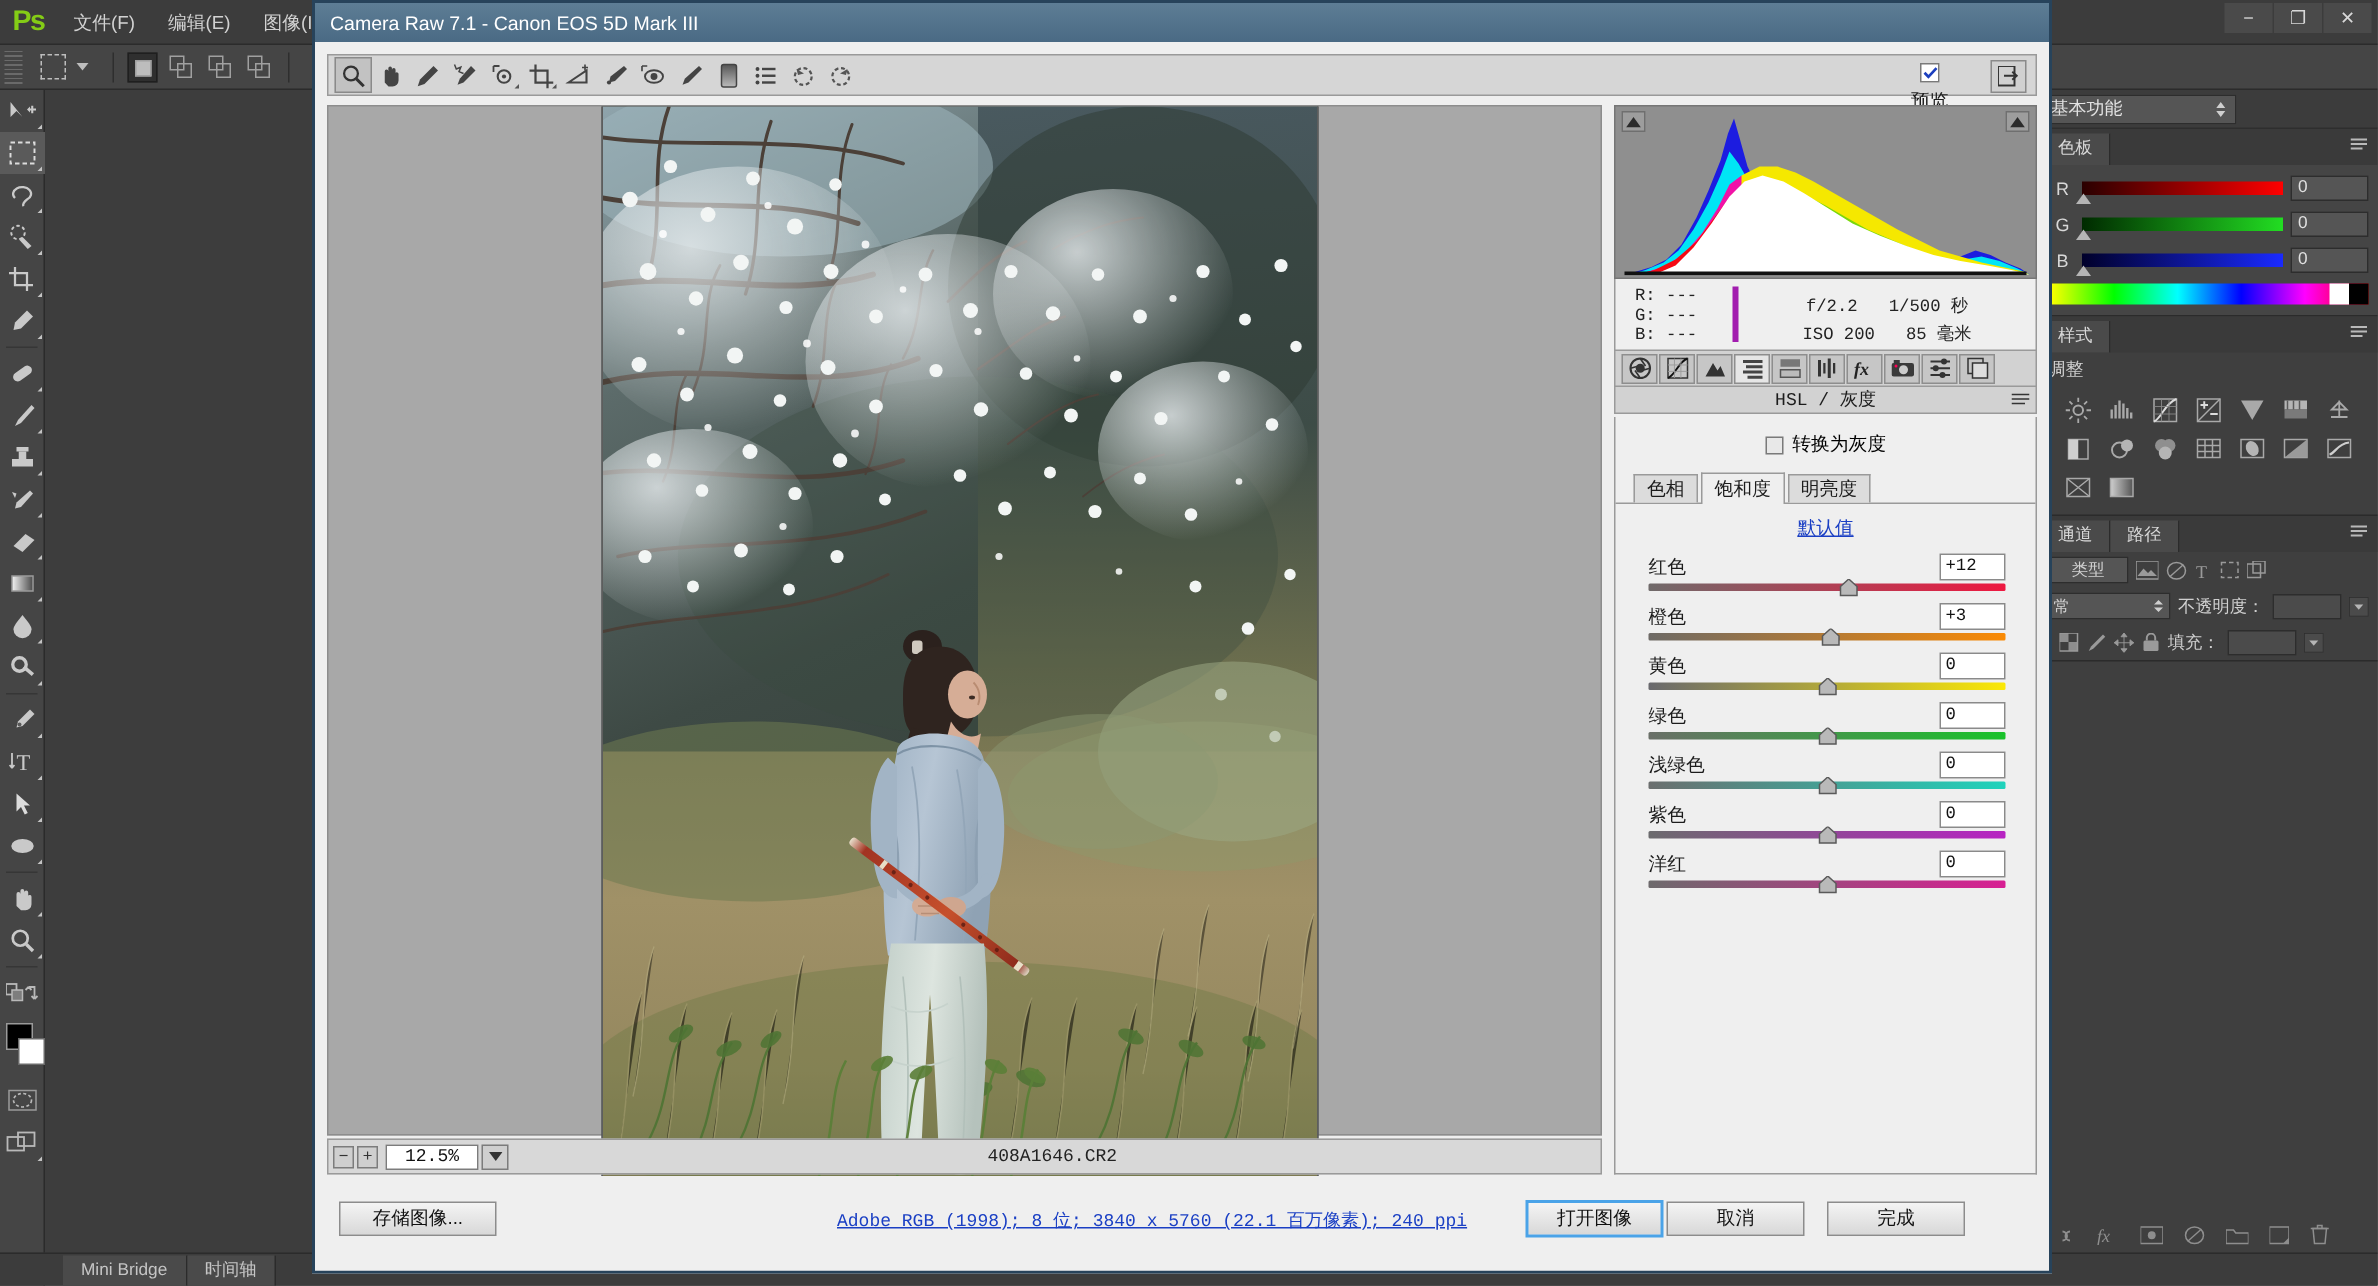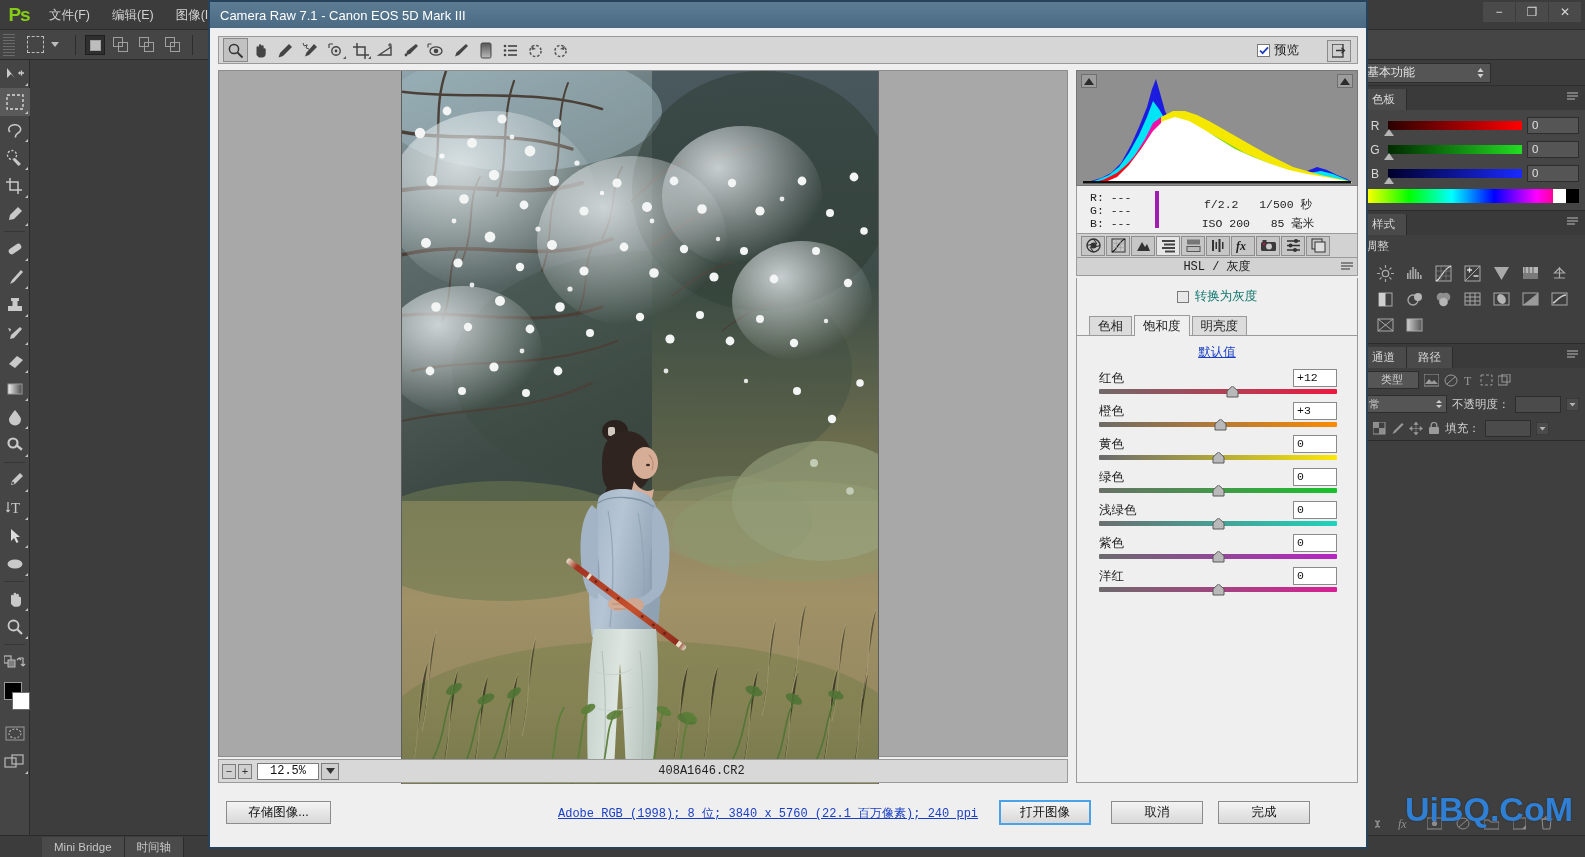--- a/index.html
+++ b/index.html
@@ -89,21 +89,21 @@
       display:flex; align-items:center; padding-left:10px; }
   #acr-title span { color:#fff; font-size:13px; }
   #acr-inner { position:absolute; left:0; right:0; top:26px; bottom:0; background:#efefef; padding:8px; }
 
   #acr-toolbar { height:28px; background:#d6d6d6; border:1px solid #9a9a9a;
       display:flex; align-items:center; padding:0 4px; position:relative; }
   .tbtn { width:25px; height:24px; display:flex; align-items:center; justify-content:center; position:relative; }
   .tbtn.on { background:#c2c2c2; border:1px solid #8a8a8a; }
   .tbtn .tri { position:absolute; right:2px; bottom:3px; width:0;height:0;
       border-left:3px solid transparent; border-bottom:3px solid #555; }
-  #preview-box { position:absolute; right:58px; top:5px; display:flex; align-items:center; gap:4px; }
+  #preview-box { position:absolute; right:58px; top:5px; display:flex; align-items:center; gap:4px;flex-direction:column; }
   #preview-cb { width:13px; height:13px; background:#fff; border:1px solid #7a7a7a;
       display:flex; align-items:center; justify-content:center; }
   #fullscreen-btn { position:absolute; right:6px; top:3px; width:24px; height:22px;
       background:#d0d0d0; border:1px solid #8a8a8a; display:flex; align-items:center; justify-content:center; }
 
   #acr-canvas { position:absolute; left:8px; top:42px; width:850px; bottom:90px;
       background:#a8a8a8; border:1px solid #8d8d8d; }
   #photo { position:absolute; left:182px; top:0; width:478px; height:713px;
       border-left:1px solid #5d5d5d; border-right:1px solid #5d5d5d; overflow:hidden; background:#3f4a48; }
 
@@ -133,21 +133,21 @@
       display:flex; align-items:center; justify-content:center; }
   .ptab.on { background:#e6e6e6; }
   #panel-title { height:18px; background:#d2d2d2; border:1px solid #9a9a9a; border-top:none;
       display:flex; align-items:center; justify-content:center; position:relative;
       font-family:"Liberation Mono",monospace; font-size:12px; color:#1c1c1c; }
   #panel-title .menuic { position:absolute; right:4px; top:4px; width:12px; height:9px; }
   #panel-body { position:absolute; left:0; right:0; top:208px; bottom:0;
       background:#efefef; border:1px solid #9a9a9a; border-top:none; padding:10px 0 0 0; }
   #gray-row { display:flex; align-items:center; justify-content:center; gap:6px; margin-bottom:10px; }
   #gray-cb { width:12px; height:12px; background:#e8e8e8; border:1px solid #7a7a7a; }
-  #gray-row span { font-size:12.5px; color:#0f766e; }
+  #gray-row span { font-size:12.5px; color:#000000; }
   #hsl-tabs { display:flex; align-items:flex-end; padding-left:12px;
       border-bottom:1px solid #9a9a9a; height:21px; }
   .hsl-tab { height:19px; line-height:18px; padding:0 8px; font-size:12.5px; color:#1c1c1c;
       background:#dcdcdc; border:1px solid #9a9a9a; border-bottom:none; margin-right:2px; }
   .hsl-tab.on { background:#efefef; height:21px; line-height:20px; position:relative; top:1px; }
   #default-link { text-align:center; margin:8px 0 6px 0; }
   #default-link span { font-size:12.5px; color:#1a3fc4; text-decoration:underline; }
   .sl { padding:0 20px 0 22px; margin-bottom:6px; }
   .sl-head { display:flex; align-items:flex-end; justify-content:space-between; height:20px; }
   .sl-name { font-size:12.5px; color:#1c1c1c; }
@@ -156,21 +156,21 @@
       font-family:"Liberation Mono",monospace; }
   .sl-track { height:5px; position:relative; margin-top:2px; border-radius:1px; }
   .sl-knob { position:absolute; top:-3px; width:13px; height:12px; margin-left:-6px; }
 
   #acr-footer { position:absolute; left:8px; right:8px; bottom:8px; height:48px; }
   .btn { background:linear-gradient(to bottom,#f4f4f4,#d8d8d8); border:1px solid #8c8c8c;
       font-size:12.5px; color:#111; display:flex; align-items:center; justify-content:center; height:23px; }
   #btn-save { position:absolute; left:8px; top:10px; width:105px; }
   #ws-link { position:absolute; left:340px; top:14px; font-size:12px; color:#1a3fc4;
       text-decoration:underline; font-family:"Liberation Mono",monospace; }
-  #btn-open { position:absolute; right:267px; top:9px; width:92px; height:25px;
+  #btn-open { position:absolute; right:249px; top:9px; width:92px; height:25px;
       border:2px solid #4aa3e8; }
   #btn-cancel { position:absolute; right:155px; top:10px; width:92px; }
   #btn-done { position:absolute; right:48px; top:10px; width:92px; }
 </style>
 </head>
 <body>
 
 <div id="ps-root">
 
   <div id="ps-menubar">
@@ -641,21 +641,20 @@
           <path d="M0 1h13v11H0z" fill="none" stroke="#8e8e8e"></path>
           <path d="M9 12 l4-4 v4z" fill="#8e8e8e"></path>
         </svg>
       <svg width="13" height="14">
           <path d="M2 3h9l-1 10H3z" fill="none" stroke="#8e8e8e"></path>
           <path d="M0.5 3h12M5 1h3v2H5z" fill="none" stroke="#8e8e8e"></path>
         </svg>
     </div>
   </div>
 
-  <div id="watermark">UiBQ.CoM</div>
 
   <div id="ps-statusbar">
     <div style="width:42px;"></div>
     <div class="sb-tab">Mini Bridge</div>
     <div class="sb-tab">时间轴</div>
   </div>
 </div>
 
 <div id="acr">
 

